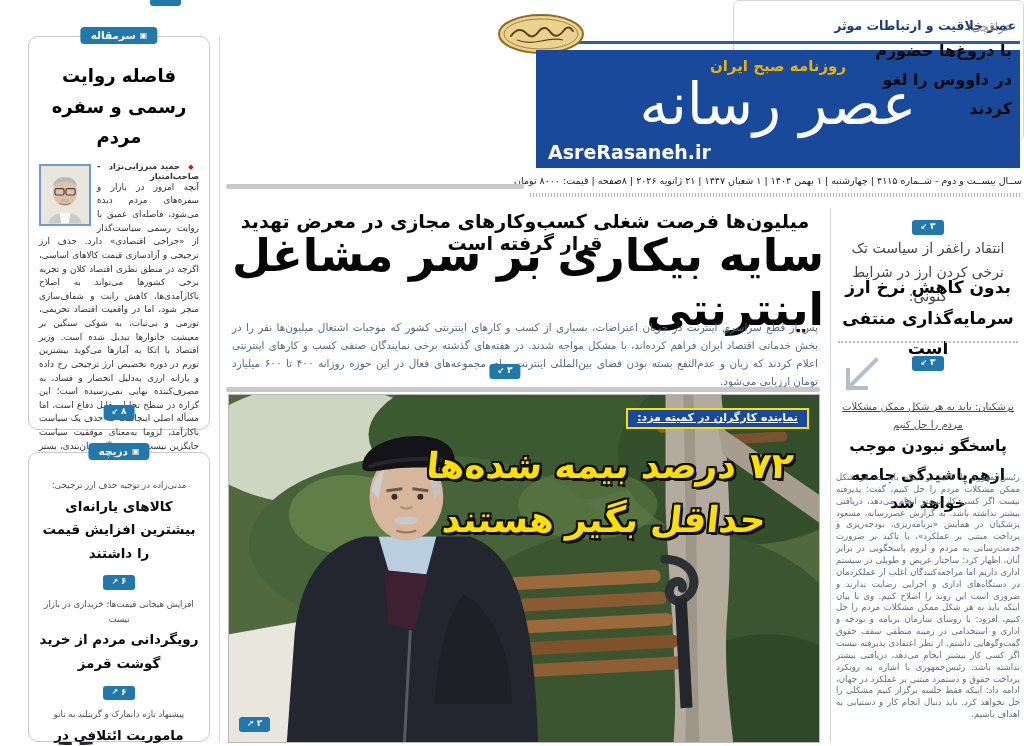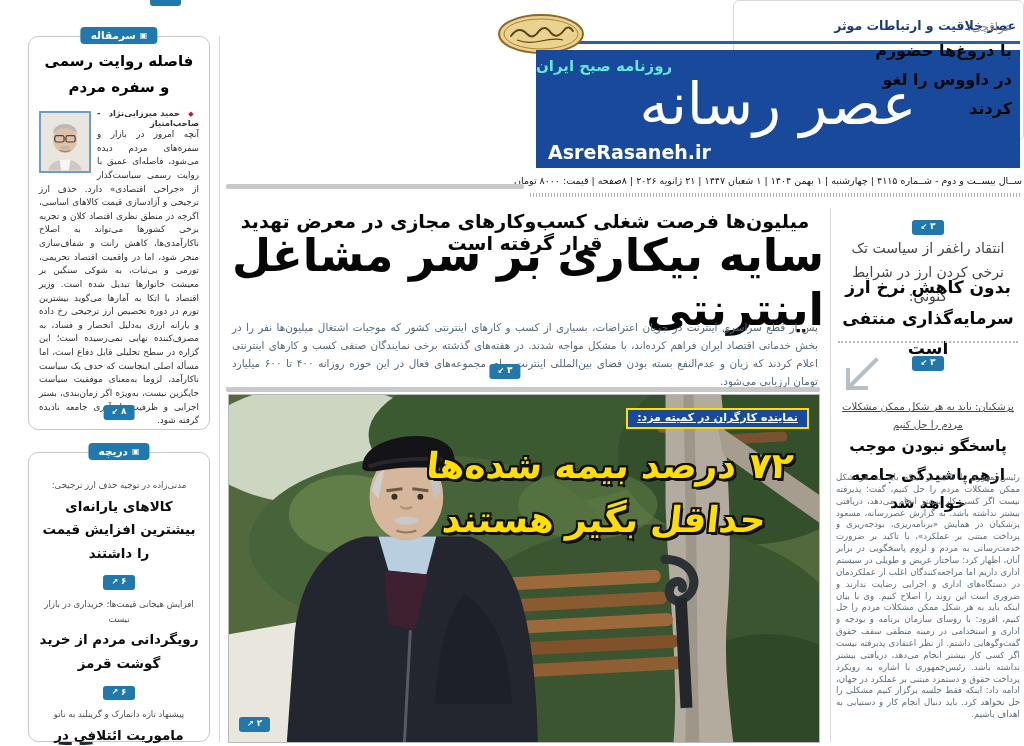--- a/index.html
+++ b/index.html
@@ -30,22 +30,22 @@
     position:absolute; background:#fff;
     border:1px solid #c9c9c9; border-radius:10px;
   }
   .thick-bar { position:absolute; height:5px; background:#c9c9c9; border-radius:2px; }
   .vline { position:absolute; width:1px; background:#d6d6d6; }
   .dotline { position:absolute; height:4px;
     background:repeating-linear-gradient(90deg,#b5b5b5 0 1px,transparent 1px 3px); }
 
   
   #editorial { left:28px; top:36px; width:182px; height:394px; }
-  #editorial .ed-title { margin-top:12px; padding:0 10px; text-align:center;
-    font-size:15px; font-weight:bold; line-height:1.7; color:#000; }
+  #editorial .ed-title { margin-top:24px; padding:0 10px; text-align:center;
+    font-size:18px; font-weight:bold; line-height:1.7; color:#000; }
   #editorial .ed-byline-wrap { padding:8px 10px 0; font-size:8.4px; color:#222; }
   #editorial .ed-photo { float:left; width:52px; height:62px;
     border:2px solid #6f9ccb; margin:3px 6px 2px 0; background:#e8e4de; }
   #editorial .ed-byline { font-weight:bold; color:#333; }
   #editorial .ed-byline .bullet { color:#b22; font-size:7px; }
   #editorial .ed-body { display:inline; font-size:8.8px; line-height:1.55;
     text-align:justify; color:#2d2d2d; }
   #editorial .ed-text-block { text-align:justify; }
   #editorial .ed-badge { position:absolute; bottom:9px; right:50%; transform:translateX(50%); }
 
@@ -65,21 +65,21 @@
   #davos-text { position:absolute; right:12px; top:20px; width:150px; text-align:right; }
   #davos-text .dv-kicker { font-size:12px; color:#8a8a8a; margin-bottom:3px; }
   #davos-text .dv-headline { font-size:16px; font-weight:bold; color:#080808; line-height:1.8; }
 
   
   #tagline { left:536px; top:18px; width:480px; text-align:right;
     font-size:12.5px; font-weight:bold; color:#1a3c78; }
   #tagline-rule { left:536px; top:41px; width:484px; height:3px; background:#2b5ea8; position:absolute; }
   #seal { left:497px; top:13px; width:88px; height:42px; }
   #banner { left:536px; top:50px; width:484px; height:118px; background:#19499b; position:absolute; }
-  #banner .edition { text-align:left; color:#5eead4; font-size:15px; font-weight:bold; margin-top:7px; }
+  #banner .edition { text-align:center; color:#eab308; font-size:15px; font-weight:bold; margin-top:7px; }
   #banner .np-title { text-align:center; color:#fff; font-size:58px; font-weight:normal;
     line-height:1.0; margin-top:0px; letter-spacing:-1px; }
   #banner .website { position:absolute; left:12px; bottom:5px; color:#fff;
     font-size:19px; font-weight:bold; direction:ltr; }
   #dateline { left:530px; top:175px; width:492px; text-align:right;
     font-size:9.5px; color:#151515; position:absolute; white-space:nowrap; }
 
   
   #main-kicker { left:226px; top:210px; width:598px; text-align:center;
     font-size:19px; font-weight:bold; color:#0a0a0a; }

